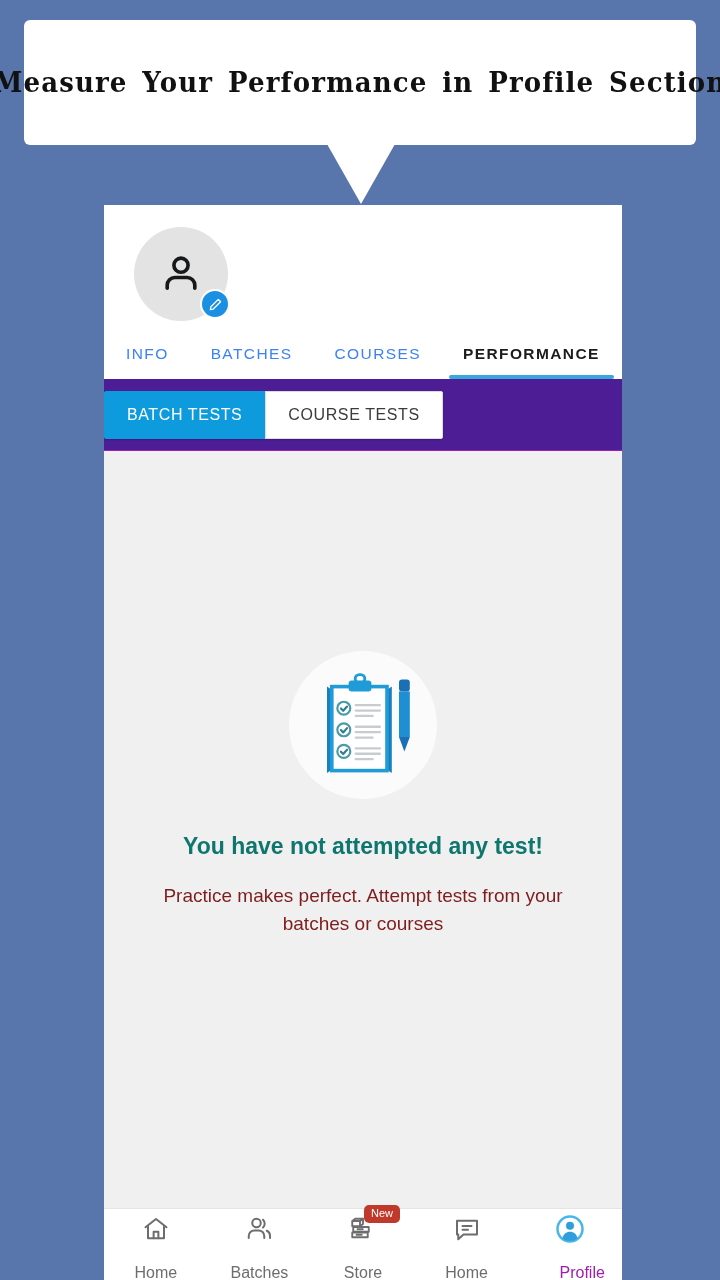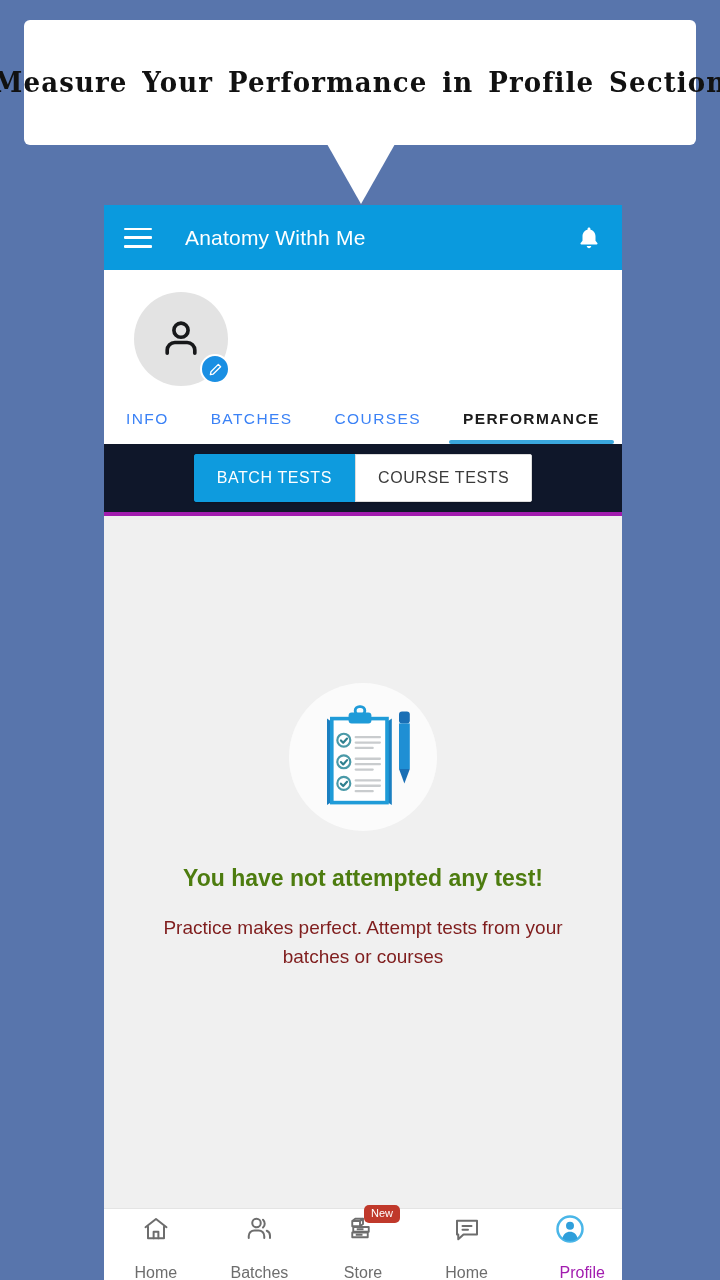--- a/index.html
+++ b/index.html
@@ -121,25 +121,25 @@
   .tab.active { color: #1c1c1c; font-weight: bold; }
   .tab.active::after {
     content: "";
     position: absolute;
     left: -14px; right: -14px; bottom: 0;
     height: 4px; background: #3aa7dd; border-radius: 2px;
   }
 
   
   .seg-band {
-    background: #0f172a;
+    background: #4c1d95;
     flex: none;
     height: 72px;
-    display: flex; align-items: center; justify-content: center;
-    border-bottom: 4px solid #a21caf;
+    display: flex; align-items: center; 
+    border-bottom: 1px solid #a21caf;
   }
   .seg {
     display: flex;
     border-radius: 3px;
     overflow: hidden;
     box-shadow: 0 1px 2px rgba(0,0,0,0.18);
   }
   .seg-btn {
     height: 48px;
     display: flex; align-items: center; justify-content: center;
@@ -166,21 +166,21 @@
     padding-bottom: 70px;
   }
   .illus {
     width: 148px; height: 148px; border-radius: 50%;
     background: #fbfbfb;
     display: flex; align-items: center; justify-content: center;
     margin-bottom: 34px;
   }
   .illus svg { width: 120px; height: 120px; }
   .empty-title {
-    font-size: 23px; font-weight: bold; color: #4d7c0f;
+    font-size: 23px; font-weight: bold; color: #0f766e;
     margin-bottom: 22px; text-align: center;
   }
   .empty-sub {
     font-size: 19px; color: #7f1d1d;
     text-align: center; line-height: 1.5;
     width: 400px;
   }
 
   
   .bottomnav {
@@ -214,34 +214,20 @@
 </head>
 <body>
 
 <div class="tooltip">
   <div class="tooltip-text">Measure Your  Performance  in  Profile  Section</div>
 </div>
 <div class="tooltip-arrow"></div>
 
 <div class="phone">
 
-  <div class="appbar">
-    <div class="hamburger">
-      <span></span>
-        <span></span>
-        <span></span>
-    </div>
-    <div class="appbar-title">Anatomy Withh Me</div>
-    <div class="bell">
-      <svg viewBox="0 0 24 24" fill="#ffffff" aria-hidden="true">
-        <path d="M12 2.4c-.76 0-1.38.62-1.38 1.38v.6C7.9 5 6 7.5 6 10.4v4.2l-1.7 2.1c-.4.5-.05 1.3.6 1.3h14.2c.65 0 1-.8.6-1.3L18 14.6v-4.2c0-2.9-1.9-5.4-4.62-6.02v-.6c0-.76-.62-1.38-1.38-1.38z"></path>
-        <path d="M9.9 19.4c.2 1.2 1.07 2.1 2.1 2.1s1.9-.9 2.1-2.1H9.9z"></path>
-      </svg>
-    </div>
-  </div>
 
   <div class="profile-head">
     <div class="avatar-wrap">
       <div class="avatar">
         <svg viewBox="0 0 24 24" fill="none" stroke="#17181a" stroke-width="1.9" stroke-linecap="round" aria-hidden="true">
           <circle cx="12" cy="7.4" r="3.7"></circle>
           <path d="M4.8 19.4v-1.6c0-2.2 1.8-4 4-4h6.4c2.2 0 4 1.8 4 4v1.6"></path>
         </svg>
       </div>
       <div class="avatar-edit">

